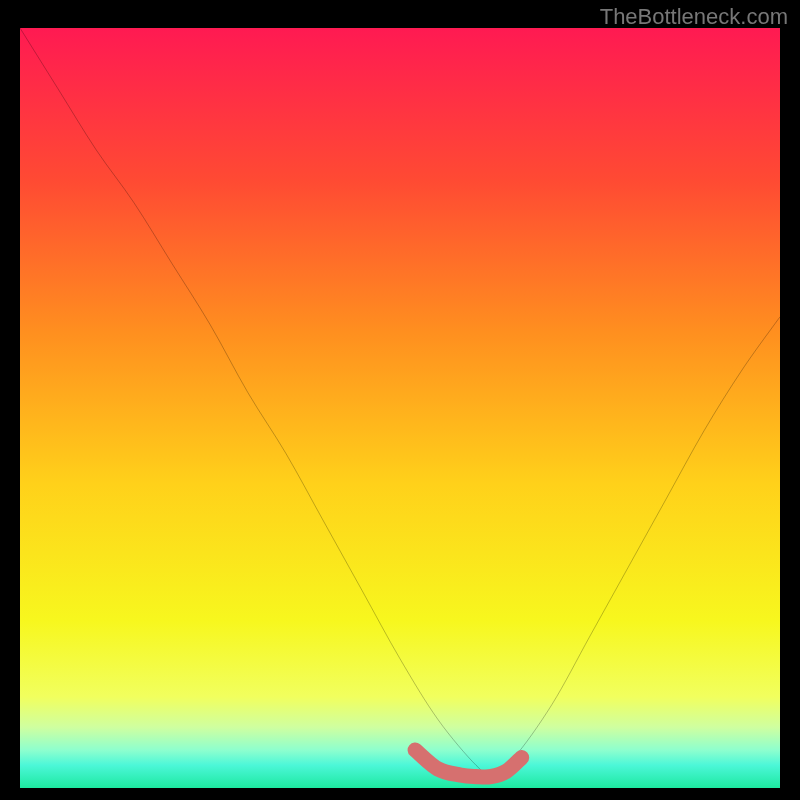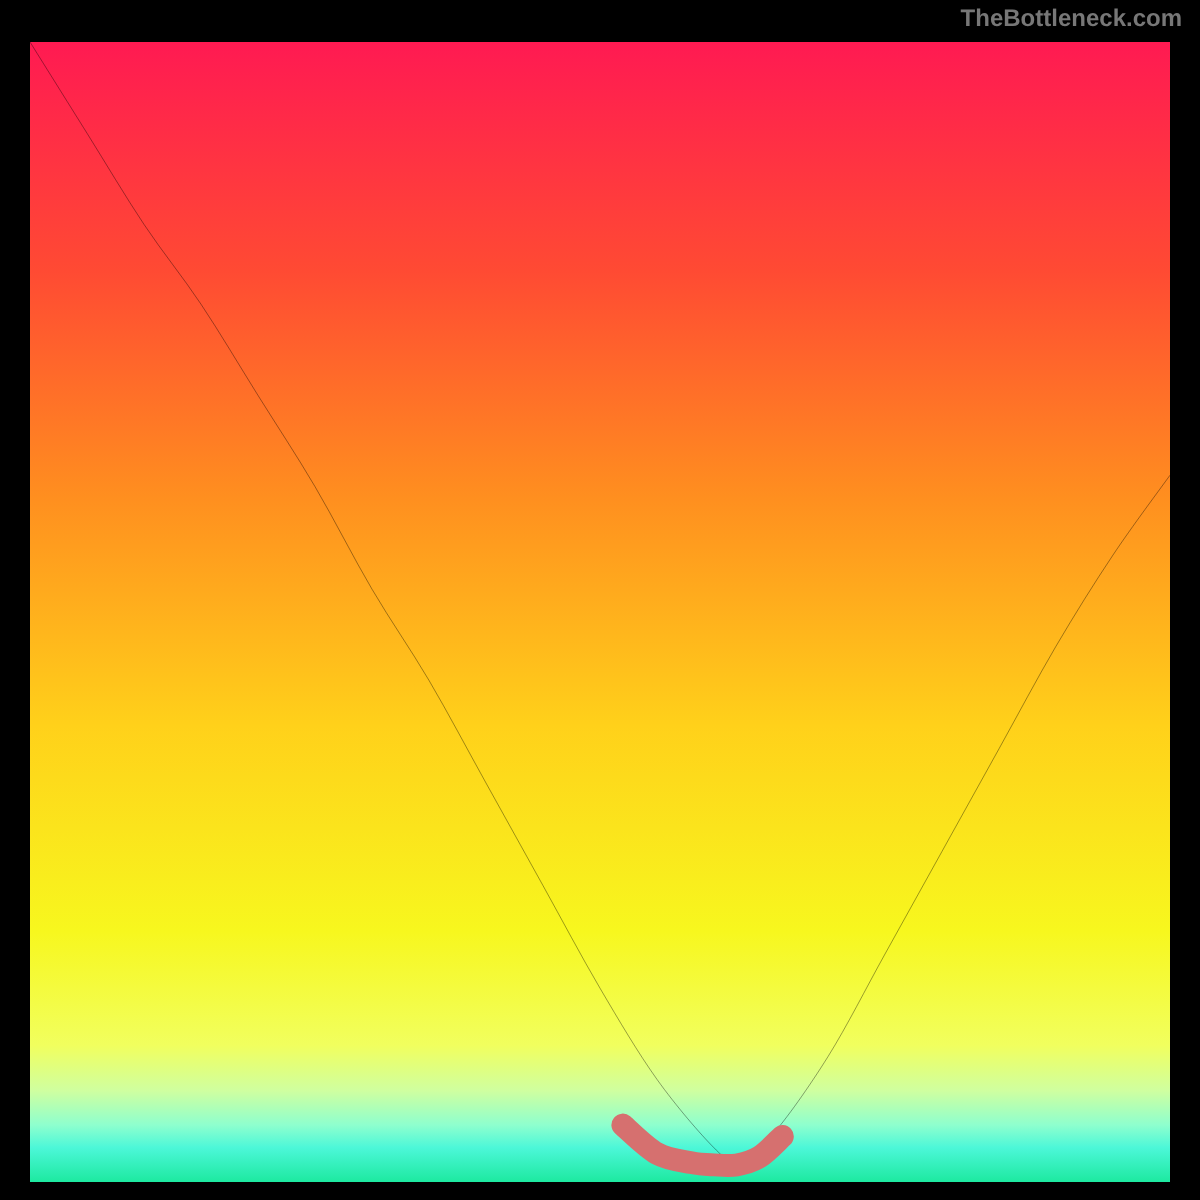--- a/index.html
+++ b/index.html
@@ -14,22 +14,22 @@
     position: relative;
     width: 800px;
     height: 800px;
     background: #000;
   }
   .watermark {
     position: absolute;
     top: 4px;
     right: 12px;
     font-family: Arial, Helvetica, sans-serif;
-    font-size: 16px;
-    font-weight: bold;
+    font-size: 22px;
+    font-weight: normal;
     color: #777;
     z-index: 10;
   }
   svg.plot {
     position: absolute;
     left: 20px;
     top: 28px;
     width: 760px;
     height: 760px;
   }

